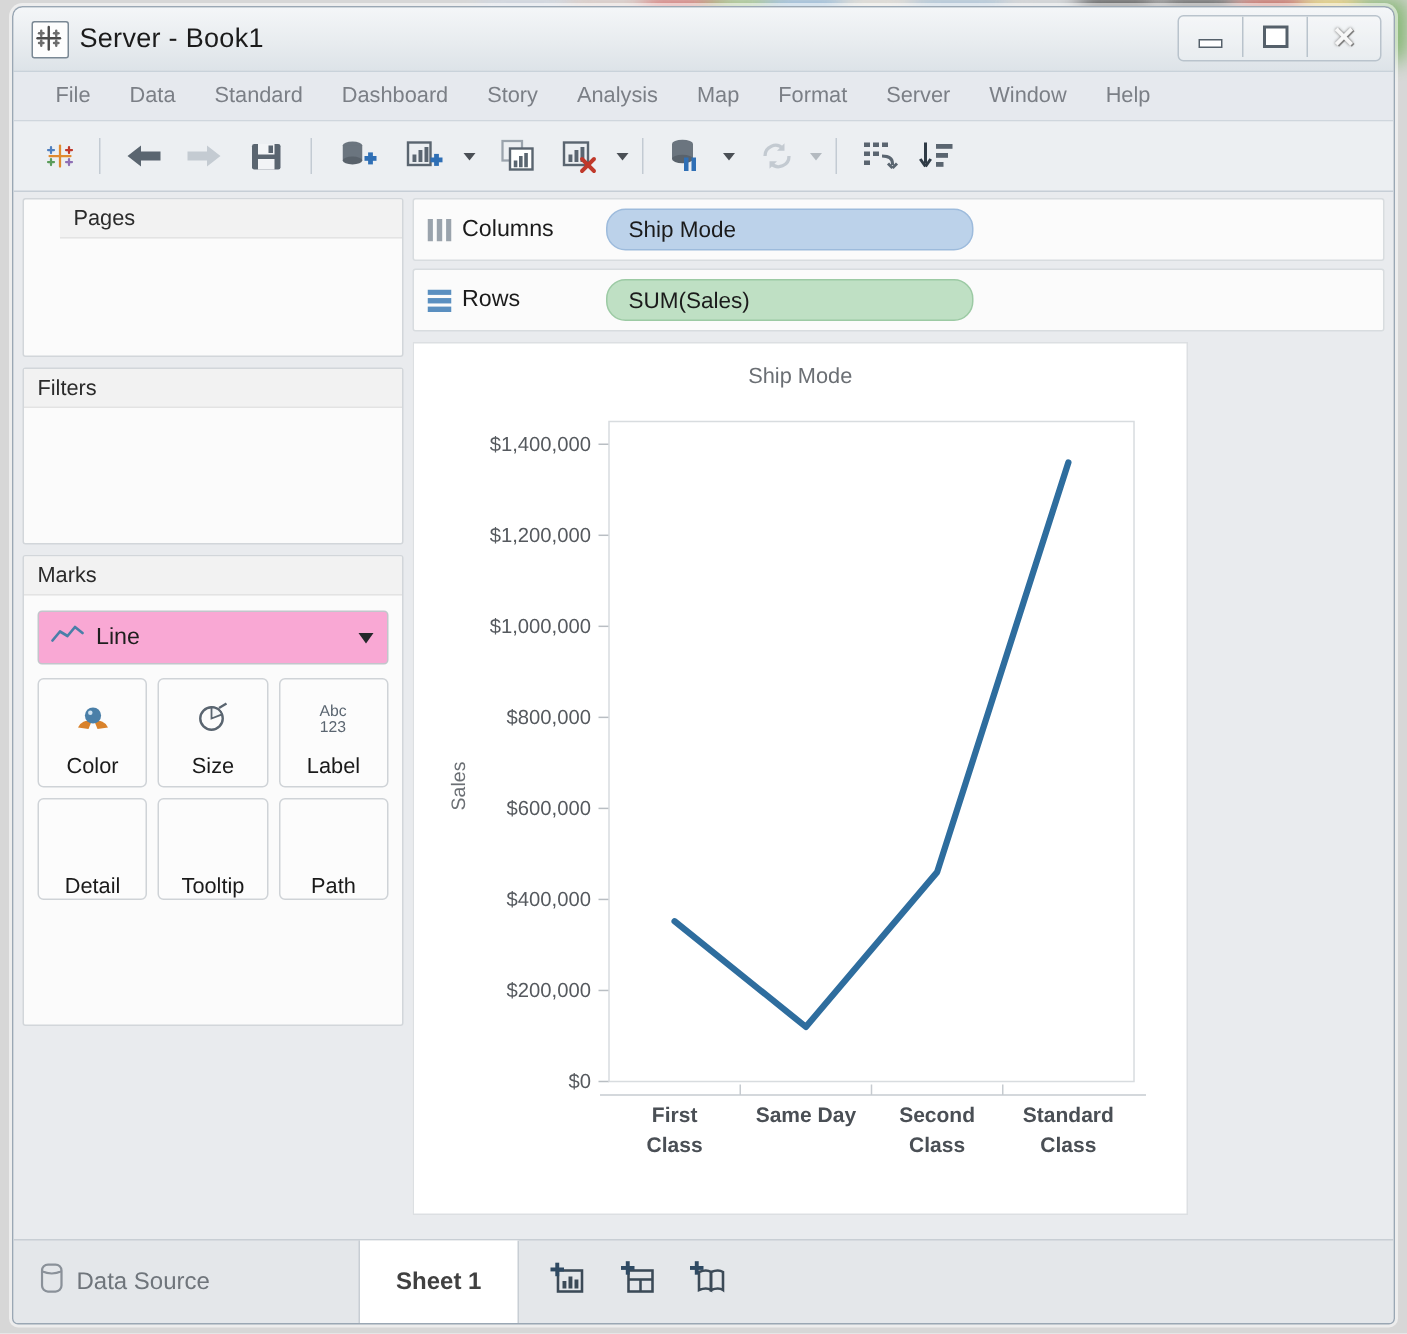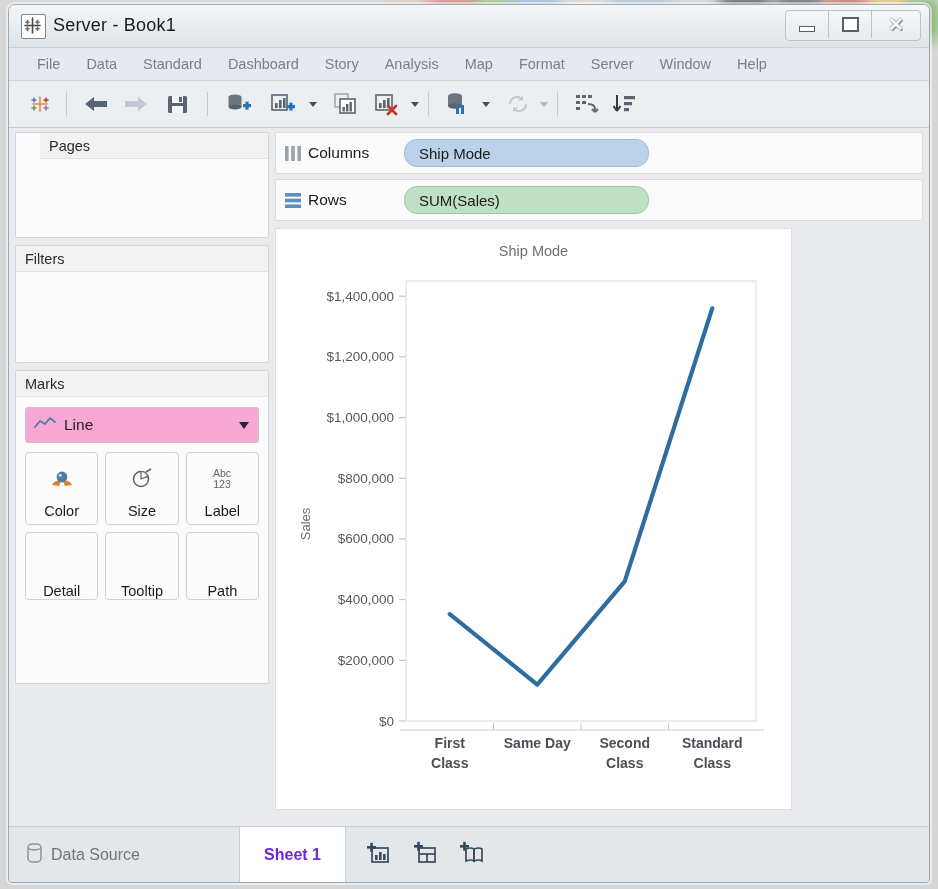--- a/index.html
+++ b/index.html
@@ -161,21 +161,21 @@
   }
   #data-source-tab{
     width:212px;display:flex;align-items:center;gap:9px;padding-left:18px;
     border-right:1px solid #c8ced4;
   }
   #data-source-tab .ds-label{font-size:16px;color:#6f757b;}
   #sheet1-tab{
     width:105px;background:#ffffff;border-right:1px solid #c8ced4;
     display:flex;align-items:center;justify-content:center;
   }
-  #sheet1-tab .st-label{font-size:16px;color:#6d28d9;font-weight:bold;}
+  #sheet1-tab .st-label{font-size:16px;color:#404040;font-weight:bold;}
   #new-tabs{display:flex;align-items:center;gap:20px;padding-left:20px;}
 </style>
 </head>
 <body>
 
 <div id="desktop-backdrop">
   <div class="bk-blob" style="left:320px;width:60px;background:#cfd9e8;"></div>
   <div class="bk-blob" style="left:380px;width:55px;background:#e0c8c0;"></div>
   <div class="bk-blob" style="left:430px;width:50px;background:#d9534f;"></div>
   <div class="bk-blob" style="left:470px;width:45px;background:#8fbf6a;"></div>

